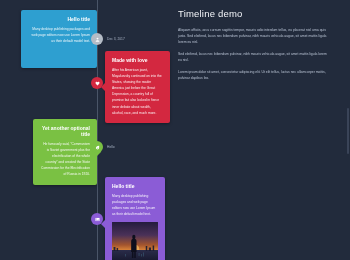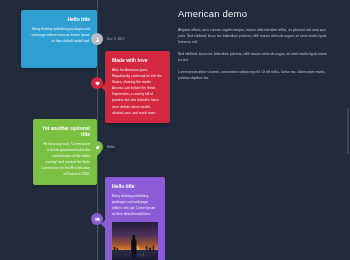--- a/index.html
+++ b/index.html
@@ -161,21 +161,21 @@
   }
 </style>
 </head>
 <body>
 
 <div id="app">
 
   <div class="spine"></div>
 
   <div class="demo-col">
-    <h1 class="demo-title">American demo</h1>
+    <h1 class="demo-title">Timeline demo</h1>
     <p class="demo-para">Aliquam officiis, arcu cursum sagittis tempor, mauris odio interdum tellus, eu placerat nisl urna quis justo. Sed eleifend, lacus nec bibendum pulvinar, nibh mauris vehicula augue, sit amet mattis ligula lorem eu nisl.</p>
     <p class="demo-para">Sed eleifend, lacus nec bibendum pulvinar, nibh mauris vehicula augue, sit amet mattis ligula lorem eu nisl.</p>
     <p class="demo-para">Lorem ipsum dolor sit amet, consectetur adipiscing elit. Ut elit tellus, luctus nec ullamcorper mattis, pulvinar dapibus leo.</p>
   </div>
 
   <div class="t-row" style="top:10px;">
     <div class="card left" style="top:0; width:76px; min-height:58px; background:#2e9fd0; color:#2e9fd0;">
       <div class="card-title">Hello title</div>
       <div class="card-body">Many desktop publishing packages and web page editors now use Lorem Ipsum as their default model text.</div>
     </div>

